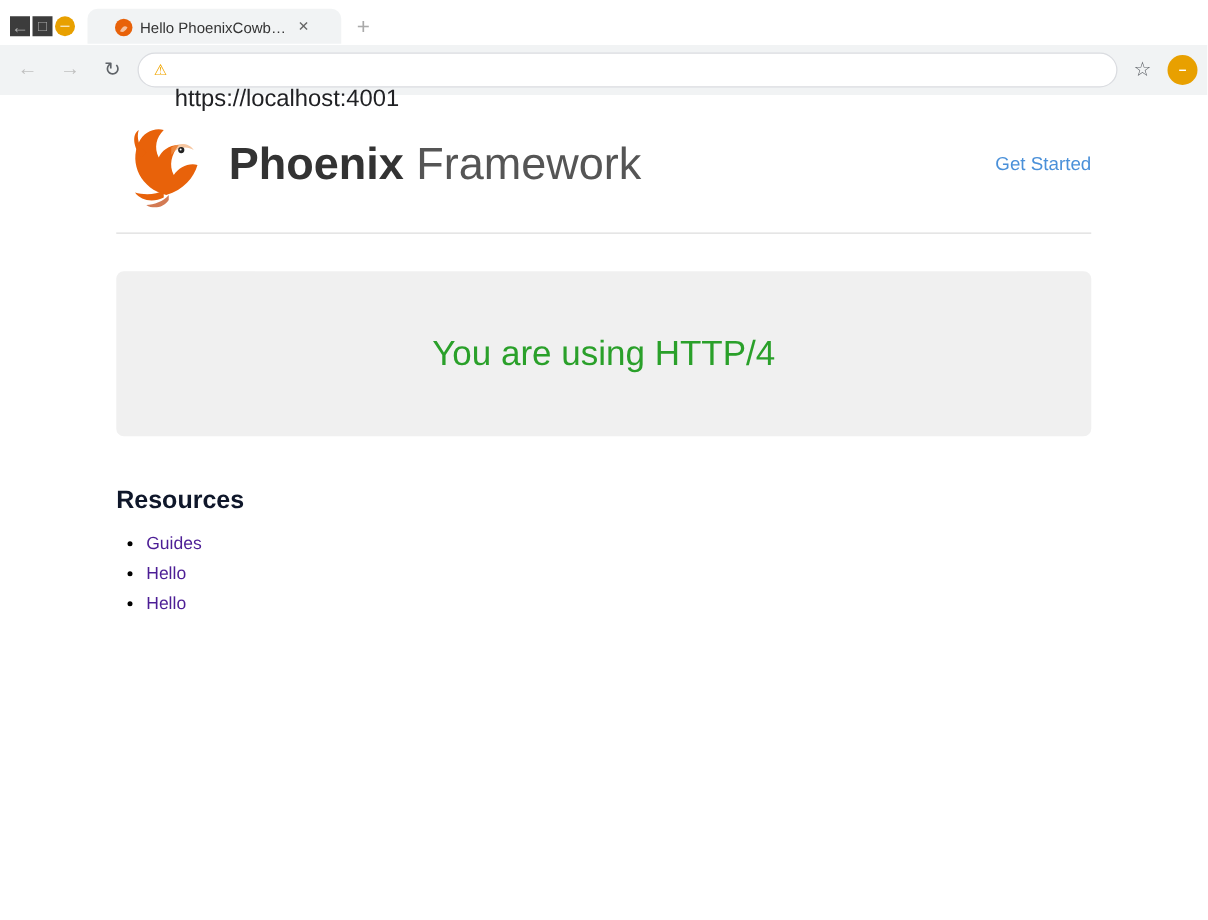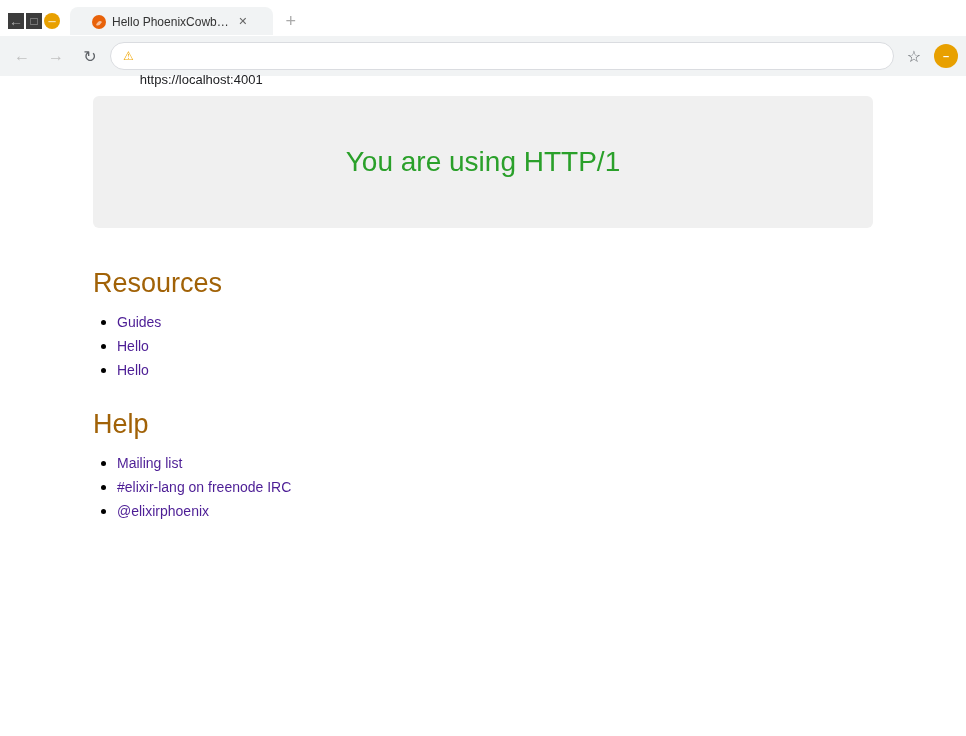--- a/index.html
+++ b/index.html
@@ -120,21 +120,21 @@
       border-radius: 20px;
       padding: 4px 12px;
       height: 28px;
       gap: 6px;
     }
     .security-icon {
       color: #f0a500;
       font-size: 12px;
     }
     .address-text {
-      font-size: 13px;
+      font-size: 19px;
       color: #202124;
       flex: 1;
       margin-top: 47px;
     }
     .star-btn, .account-btn {
       width: 28px;
       height: 28px;
       display: flex;
       align-items: center;
       justify-content: center;
@@ -207,24 +207,24 @@
       font-size: 28px;
       color: #2aa02a;
       font-weight: normal;
     }
 
     
     .resources-section {
       margin-bottom: 30px;
     }
     .section-title {
-      font-size: 27px;
-      color: #a16207;
+      font-size: 20px;
+      color: #0f172a;
       margin-bottom: 14px;
-      font-weight: normal;
+      font-weight: bold;
     }
     .resource-list {
       list-style: disc;
       padding-left: 24px;
     }
     .resource-list li {
       margin-bottom: 6px;
     }
     .resource-list li a {
       color: #4c1d95;
@@ -289,49 +289,58 @@
     </div>
     <div class="yellow-circle">
       <span>–</span>
     </div>
   </div>
 </div>
 
 <div class="page-content">
   <div class="page-inner">
 
+    <header class="site-header">
+      <div class="logo-area">
+
+        <svg class="phoenix-logo" viewBox="0 0 80 70" xmlns="http://www.w3.org/2000/svg">
+
+          <path d="M40 60 C20 55 10 35 18 18 C22 10 30 6 38 8 C32 14 30 22 34 30 C36 25 42 20 50 20 C44 28 42 36 46 44 C50 38 58 34 65 36 C62 46 54 56 40 60Z" fill="#e8620a"></path>
+
+          <path d="M20 30 C14 22 12 12 18 8 C16 14 18 22 24 26Z" fill="#e8620a"></path>
+
+          <path d="M38 62 C30 66 20 65 15 58 C22 60 32 60 38 56Z" fill="#e8620a"></path>
+          <path d="M42 64 C38 70 30 72 24 68 C30 68 38 65 42 60Z" fill="#c0420a" opacity="0.7"></path>
+
+          <path d="M44 22 C50 18 58 18 62 24 C56 20 48 22 44 28Z" fill="#f0a060" opacity="0.6"></path>
+
+          <circle cx="52" cy="24" r="2.5" fill="#222"></circle>
+          <circle cx="51.5" cy="23.5" r="0.8" fill="#fff"></circle>
+        </svg>
+        <div>
+          <span style="font-size:36px; font-weight:bold; color:#333;">Phoenix</span><span style="font-size:36px; color:#555; font-weight:300;"> Framework</span>
+        </div>
+      </div>
+      <a class="get-started-link">Get Started</a>
+    </header>
 
     <div class="http2-banner">
-      <p class="http2-text">You are using HTTP/1</p>
+      <p class="http2-text">You are using HTTP/4</p>
     </div>
 
     <section class="resources-section">
       <h2 class="section-title">Resources</h2>
       <ul class="resource-list">
         <li>
           <a href="#">Guides</a>
         </li>
         <li>
           <a href="#">Hello</a>
         </li>
         <li>
           <a href="#">Hello</a>
         </li>
       </ul>
     </section>
 
-    <section class="help-section">
-      <h2 class="section-title">Help</h2>
-      <ul class="resource-list">
-        <li>
-          <a href="#">Mailing list</a>
-        </li>
-        <li>
-          <a href="#">#elixir-lang on freenode IRC</a>
-        </li>
-        <li>
-          <a href="#">@elixirphoenix</a>
-        </li>
-      </ul>
-    </section>
 
   </div>
 </div>
 
 </body></html>

